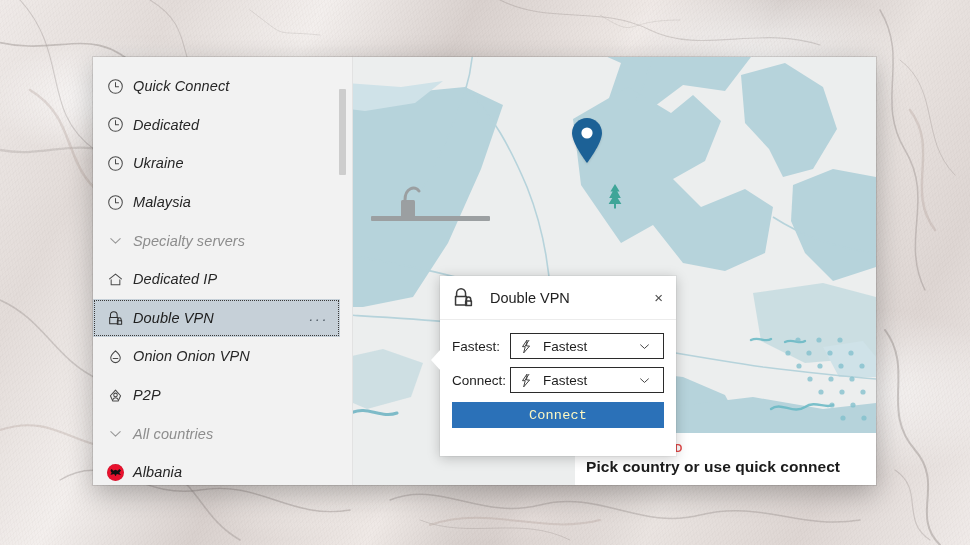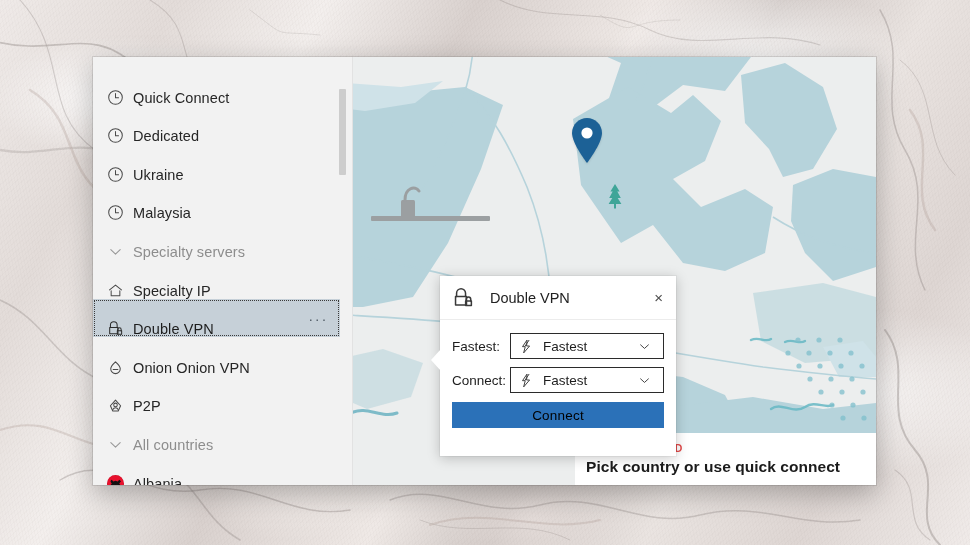--- a/index.html
+++ b/index.html
@@ -48,24 +48,25 @@
     position: relative;
     width: 260px; height: 100%;
     background: #f2f2f2;
     flex: 0 0 260px;
     overflow: hidden;
   }
   #server-list { padding-top: 10px; }
 
   .srv-row {
     position: relative;
-    display: flex; align-items: flex-end;
+    display: flex; align-items: center;
     height: 38.6px;
     padding-left: 14px;
     cursor: default;
+    font-style: italic;
   }
   .srv-icon {
     width: 26px; flex: 0 0 26px;
     display: flex; align-items: center; justify-content: flex-start;
     color: #4a4a4a;
   }
   .srv-label {
     font-size: 14.5px; color: #262626;
     letter-spacing: .1px; white-space: nowrap;
   }
@@ -186,22 +187,22 @@
   }
   .combo {
     flex: 1 1 auto; height: 26px;
     border: 1.6px solid #2b2b2b; background: #fff;
     display: flex; align-items: center; gap: 9px;
     padding: 0 11px 0 8px; cursor: pointer;
   }
   .combo-value { flex: 1 1 auto; font-size: 13.5px; color: #1e1e1e; }
   #connect-button {
     margin: 9px 0 0 0; width: 100%; height: 26px;
-    background: #2b71b8; color: #000000;
-    border: none; font-family: Liberation Sans, sans-serif; font-size: 13.5px;
+    background: #2b71b8; color: #fef9c3;
+    border: none; font-family: Liberation Mono, monospace; font-size: 13.5px;
     letter-spacing: .2px; cursor: pointer;
     display: flex; align-items: center; justify-content: center;
   }
 </style>
 </head>
 <body>
 
 <div id="desktop">
 
   <div id="wallpaper"></div>
@@ -288,21 +289,21 @@
           <span class="srv-label">Specialty servers</span>
         </div>
 
         <div class="srv-row">
           <span class="srv-icon">
             <svg width="17" height="17" viewBox="0 0 20 20" fill="none" stroke="currentColor" stroke-width="1.2">
               <path d="M3 9.3L10 3.6L17 9.3" stroke-linecap="round" stroke-linejoin="round"></path>
               <path d="M4.9 10.2V16.3H15.1V10.2" stroke-linecap="round" stroke-linejoin="round"></path>
             </svg>
           </span>
-          <span class="srv-label">Specialty IP</span>
+          <span class="srv-label">Dedicated IP</span>
         </div>
 
         <div class="srv-row selected">
           <span class="srv-icon">
             <svg width="18" height="18" viewBox="0 0 22 22" fill="none" stroke="#2c2c2c" stroke-width="1.25">
               <path d="M4.2 10.3V7.4a4.1 4.1 0 0 1 8.2 0v2.9" stroke-linecap="round"></path>
               <path d="M3.3 10.4H13.4V18.1H3.3Z" stroke-linejoin="round"></path>
               <path d="M13.1 14.4v-1.5a2.1 2.1 0 0 1 4.2 0v1.5" stroke-linecap="round"></path>
               <rect x="12.6" y="14.4" width="5.3" height="4.1" stroke-linejoin="round"></rect>
             </svg>

